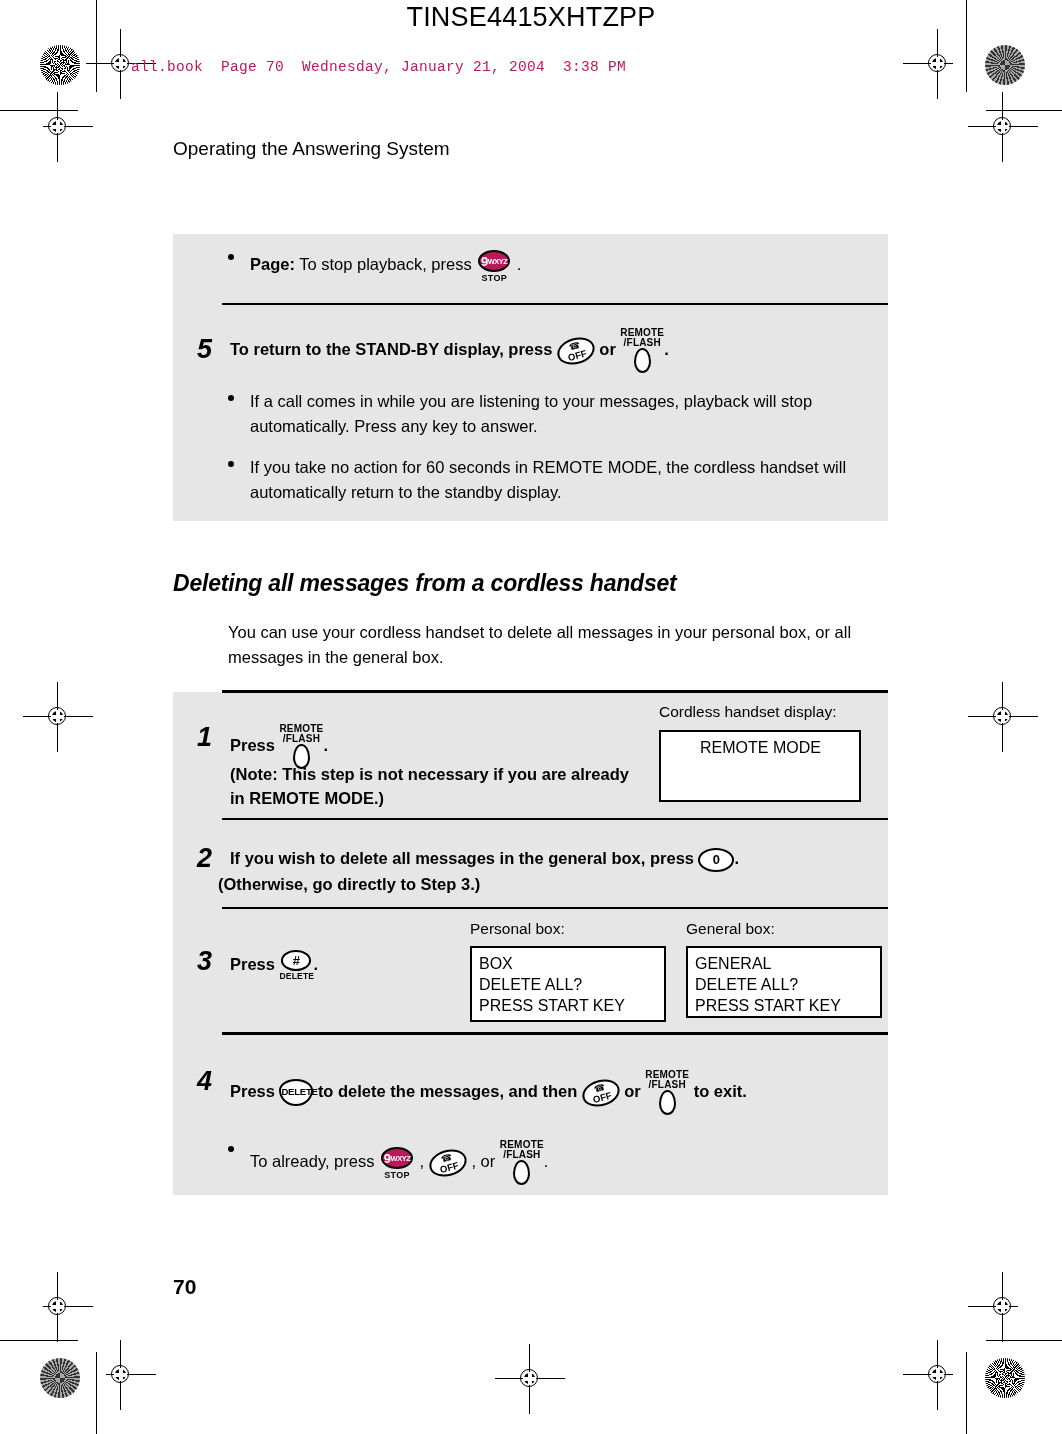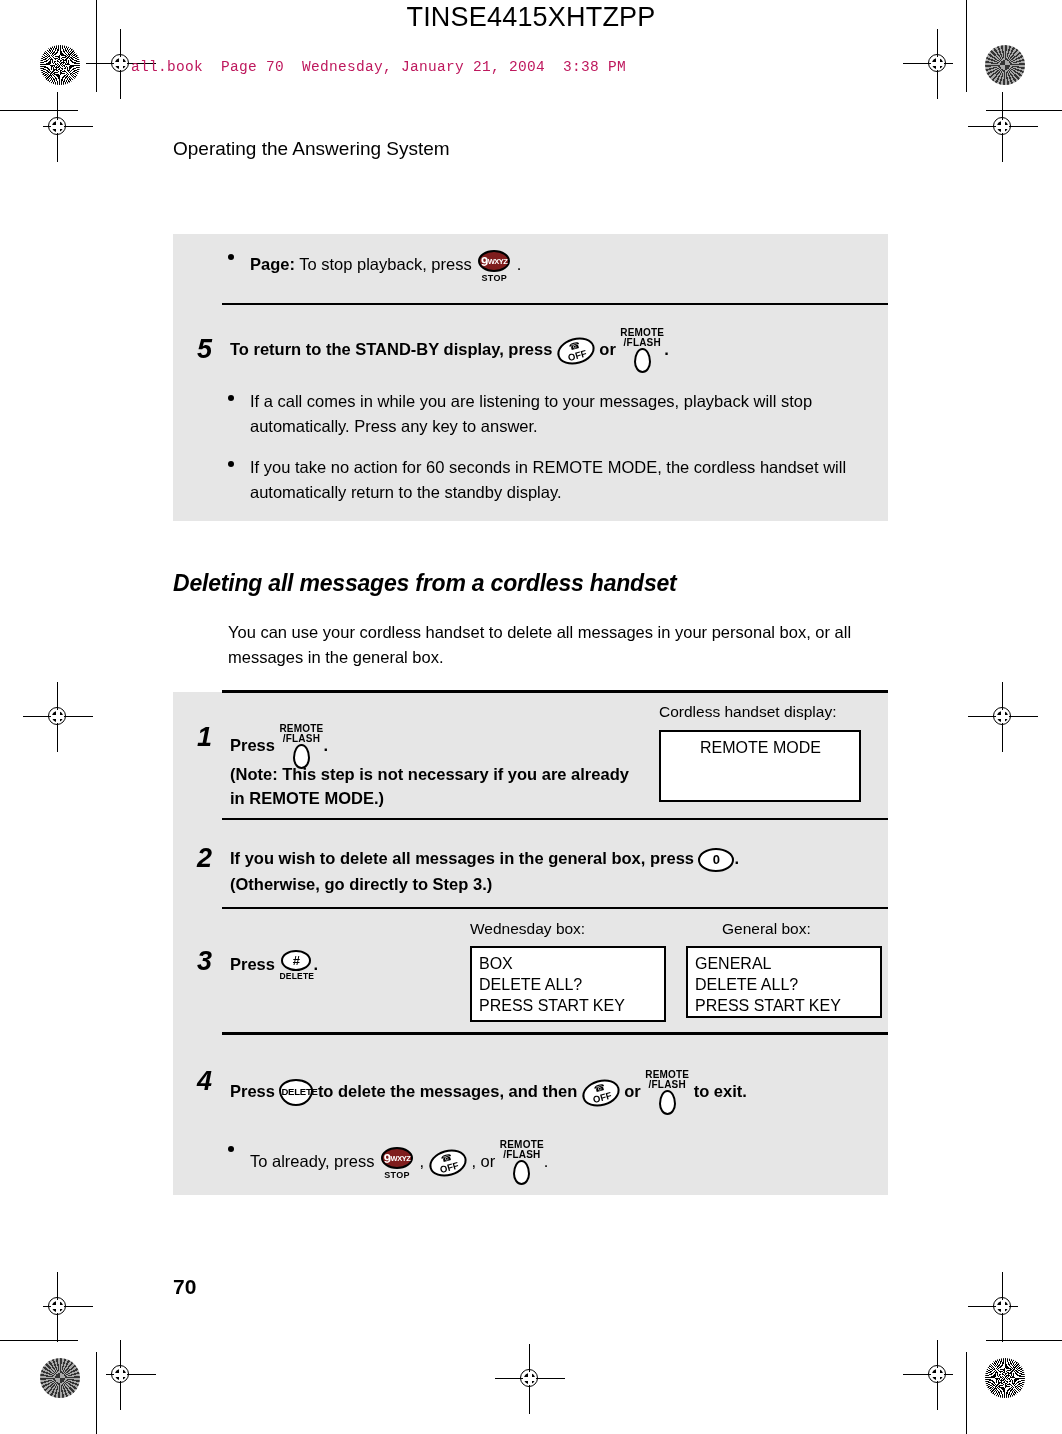--- a/index.html
+++ b/index.html
@@ -65,21 +65,21 @@
     letter-spacing:-.2px;
   }
   .intro{position:absolute;left:228px;top:620px;width:640px;font-size:16.5px;line-height:25px;color:#000;}
 
   .pagenum{position:absolute;left:173px;top:1275px;font-size:21px;font-weight:bold;color:#000;}
 
   
   .key{display:inline-block;position:relative;vertical-align:middle;}
 
   
-  .k9{width:32px;height:22px;border-radius:50%;background:#7f1d1d;border:2px solid #000;
+  .k9{width:32px;height:22px;border-radius:50%;background:#be185d;border:2px solid #000;
       color:#fff;font-size:13px;font-weight:bold;line-height:19px;box-sizing:border-box;
       display:inline-block;text-align:center;letter-spacing:-.5px;}
   .k9 .sup{font-size:7.5px;vertical-align:top;letter-spacing:-.5px;}
   .k9wrap{display:inline-block;position:relative;width:36px;vertical-align:middle;text-align:center;}
   .k9wrap .sublbl{display:block;font-size:9px;font-weight:bold;color:#000;line-height:10px;letter-spacing:.3px;}
 
   
   .koff{
     display:inline-block;position:relative;width:38px;height:26px;border:2px solid #000;
     background:#fff;border-radius:50%;box-sizing:border-box;transform:rotate(-16deg);
@@ -271,41 +271,41 @@
   <div>REMOTE MODE</div>
 </div>
 
 <div class="rule" style="left:222px;top:818px;width:666px;height:1.5px;"></div>
 
 <div class="stepnum" style="left:197px;top:843px;">2</div>
 <div class="abs" style="left:230px;top:848px;width:650px;">
   <span class="btxt bold">If you wish to delete all messages in the general box, press</span>
   <span class="k0 key">0</span><span class="btxt bold">.</span>
 </div>
-<div class="abs btxt bold" style="left:230px;top:875px;width:650px;">(Otherwise, go directly to Step 3.)</div>
+<div class="abs btxt bold" style="left:218px;top:875px;width:650px;">(Otherwise, go directly to Step 3.)</div>
 
 <div class="rule" style="left:222px;top:907px;width:666px;height:1.5px;"></div>
 
 <div class="stepnum" style="left:197px;top:946px;">3</div>
 <div class="abs" style="left:230px;top:950px;width:230px;">
   <span class="btxt bold">Press</span>
   <span class="kdel key">
     <span class="ov">#</span>
     <span class="sublbl">DELETE</span>
   </span><span class="btxt bold">.</span>
 </div>
 
-<div class="dsplabel" style="left:470px;top:920px;">Wednesday box:</div>
+<div class="dsplabel" style="left:470px;top:920px;">Personal box:</div>
 <div class="dspbox" style="left:470px;top:946px;width:196px;height:76px;">
   <div>BOX</div>
   <div>DELETE ALL?</div>
   <div>PRESS START KEY</div>
 </div>
 
-<div class="dsplabel" style="left:686px;top:920px;margin-left:36px;">General box:</div>
+<div class="dsplabel" style="left:686px;top:920px;">General box:</div>
 <div class="dspbox" style="left:686px;top:946px;width:196px;height:72px;">
   <div>GENERAL</div>
   <div>DELETE ALL?</div>
   <div>PRESS START KEY</div>
 </div>
 
 <div class="rule" style="left:222px;top:1032px;width:666px;height:2.5px;"></div>
 
 <div class="stepnum" style="left:197px;top:1066px;">4</div>
 <div class="abs" style="left:230px;top:1070px;width:660px;">

